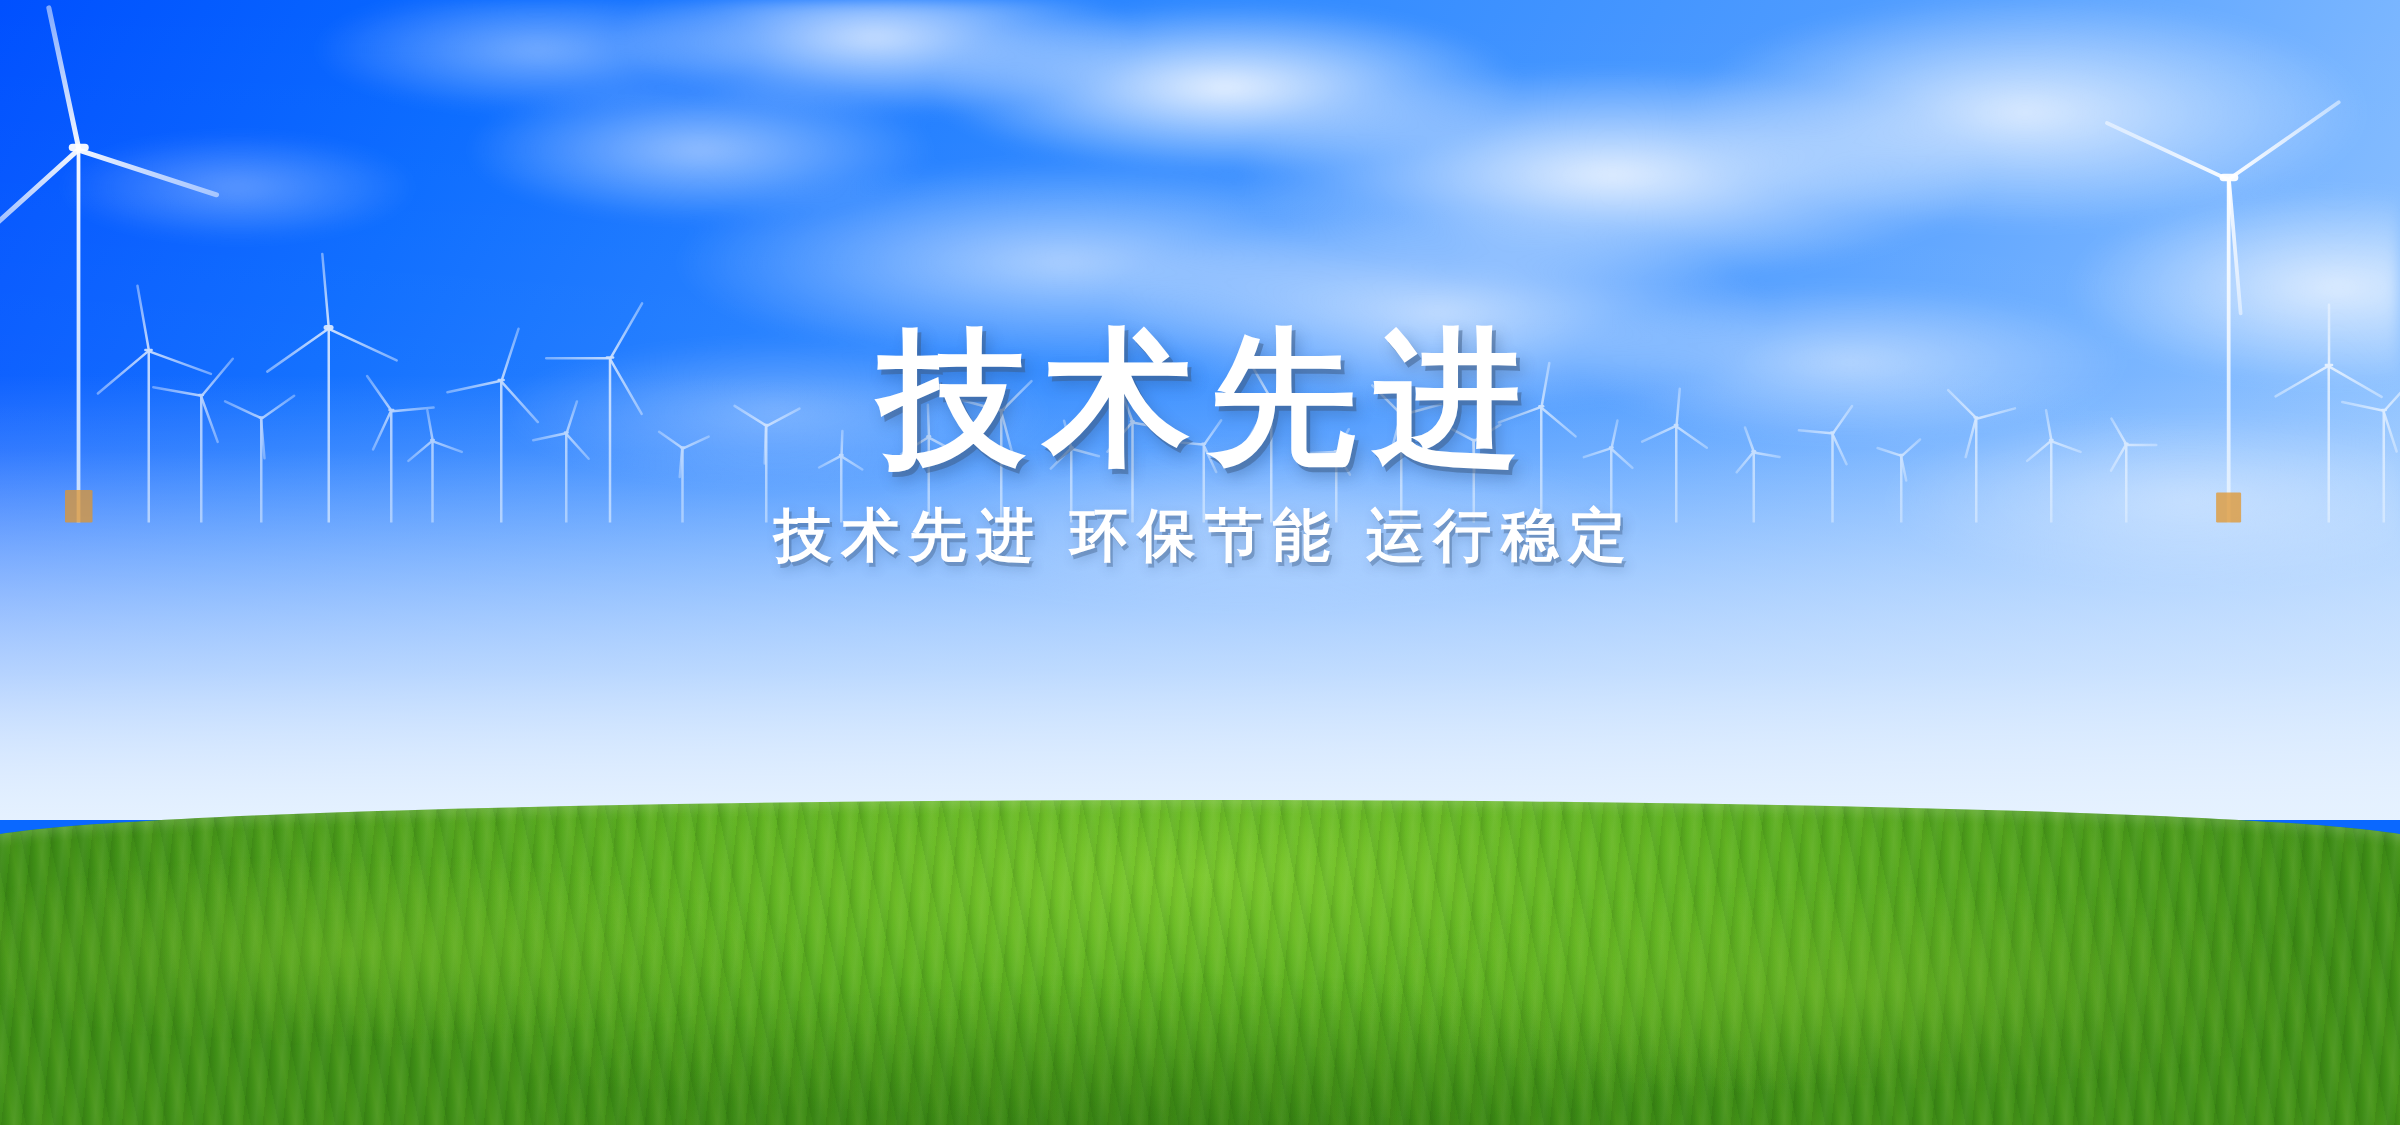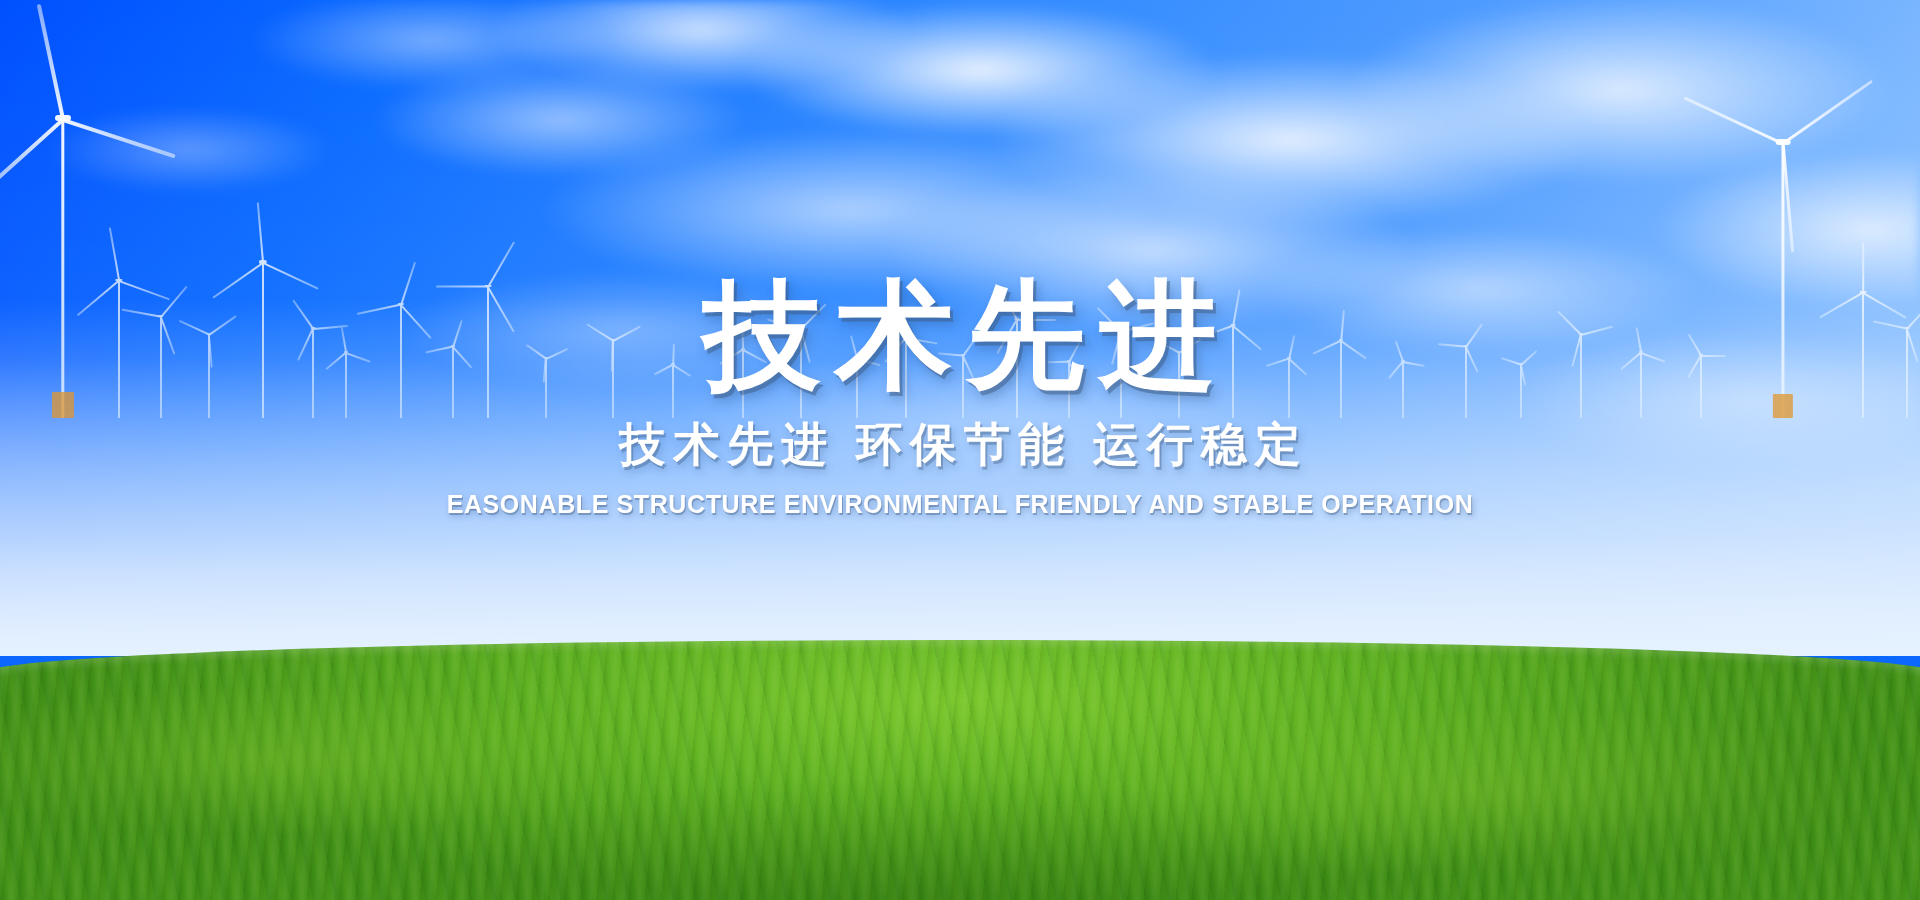--- a/index.html
+++ b/index.html
@@ -88,21 +88,21 @@
     position:absolute; left:0; top:0; width:100%; height:100%;
     border-radius:50% 50% 0 0 / 34px 34px 0 0;
     background:
       radial-gradient(ellipse 520px 110px at 300px 120px, rgba(140,205,50,.32) 0%, rgba(0,0,0,0) 70%),
       radial-gradient(ellipse 560px 120px at 1500px 150px, rgba(150,210,55,.26) 0%, rgba(0,0,0,0) 72%),
       radial-gradient(ellipse 700px 150px at 950px 250px, rgba(30,90,10,.22) 0%, rgba(0,0,0,0) 75%);
   }
 
   
   .hero-text {
-    position:absolute; left:0; right:0; top:274px;
+    position:absolute; left:0; right:0; top:258px;
     text-align:center; z-index:30;
   }
   .hero-title {
     font-size:118px; line-height:1.04; font-weight:700; color:#ffffff;
     letter-spacing:14px; text-indent:14px;
     text-shadow:
       3px 4px 0 rgba(60,90,130,.48),
       5px 7px 12px rgba(40,70,110,.30);
   }
   .hero-subtitle {
@@ -374,16 +374,15 @@
       </div>
     </div>
 
   <div class="ground">
     <div class="sheen"></div>
   </div>
 
   <div class="hero-text">
     <div class="hero-title">技术先进</div>
     <div class="hero-subtitle">技术先进  环保节能  运行稳定</div>
-    <div class="hero-en">EASONABLE STRUCTURE ENVIRONMENTAL FRIENDLY AND STABLE OPERATION</div>
   </div>
 
 </div>
 
 </body></html>

